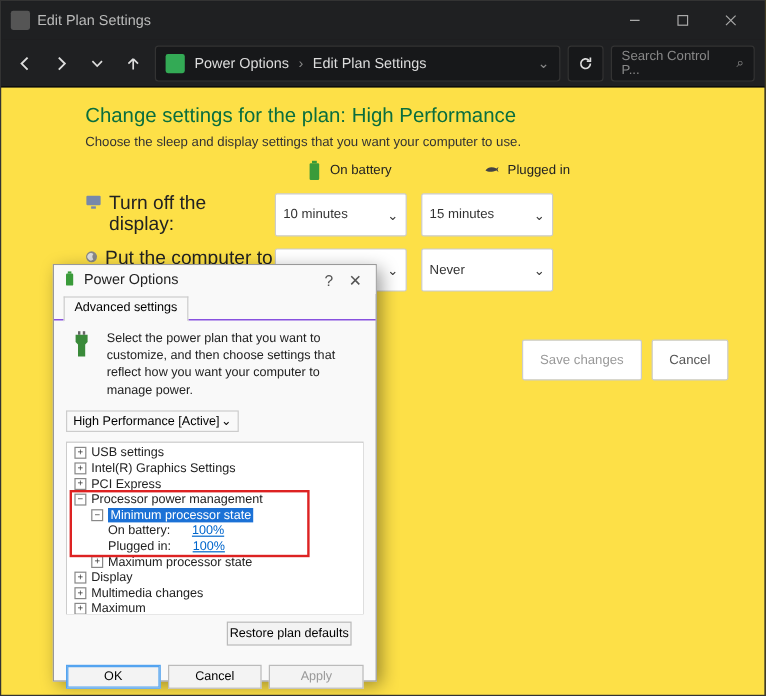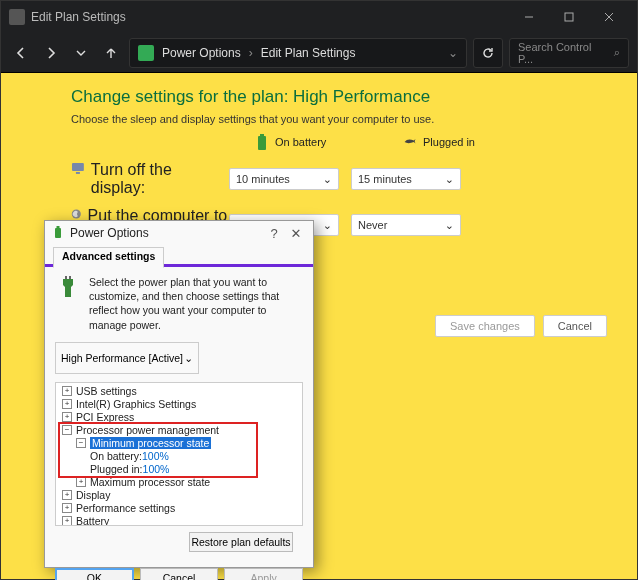--- a/index.html
+++ b/index.html
@@ -26,47 +26,47 @@
   .subtext { color: #333; font-size: 11px; margin-bottom: 8px; }
   
   .hdr-cols { display: flex; margin-bottom: 10px; align-items: center; gap: 26px; }
   .hdr-label-col { width: 158px; }
   .hdr-val-col { width: 122px; display: flex; align-items: center; gap: 6px; font-size: 11px; color: #222; }
   .hdr-val-col .batt-icon { width: 14px; height: 18px; }
   
   .row { display: flex; align-items: center; margin-bottom: 10px; }
   .row-label { width: 158px; display: flex; align-items: flex-start; gap: 6px; font-size: 16px; color: #222; }
   .row-label .mini-icon { width: 14px; height: 14px; }
-  .dd { width: 110px; height: 22px; border: 1px solid #ccc; border-radius: 2px; background: #fff; font-size: 11px; padding: 0 6px; display: flex; align-items: center; justify-content: space-between; color: #333; cursor: pointer; margin-right: 12px; }
+  .dd { width: 110px; height: 36px; border: 1px solid #ccc; border-radius: 2px; background: #fff; font-size: 11px; padding: 0 6px; display: flex; align-items: center; justify-content: space-between; color: #333; cursor: pointer; margin-right: 12px; }
   
   .actionbar { position: absolute; right: 30px; top: 210px; display: flex; gap: 8px; }
-  .btn { height: 22px; padding: 0 14px; border: 1px solid #ccc; background: #fff; border-radius: 2px; font-size: 11px; color: #555; display: flex; align-items: center; cursor: pointer; margin-top: 32px; }
+  .btn { height: 34px; padding: 0 14px; border: 1px solid #ccc; background: #fff; border-radius: 2px; font-size: 11px; color: #555; display: flex; align-items: center; cursor: pointer; }
   .btn.disabled { color: #999; }
   
   
   .dialog { position: absolute; left: 44px; top: 220px; width: 270px; height: 348px; background: #f9f9f9; border: 1px solid #999; box-shadow: 4px 4px 14px rgba(0,0,0,0.4); }
   .dlg-title { height: 24px; display: flex; align-items: center; padding: 0 6px; font-size: 12px; color: #222; background: #f9f9f9; }
   .dlg-title .dlg-icon { width: 14px; height: 14px; margin-right: 5px; }
   .dlg-title .spacer { flex: 1; }
   .dlg-title .help, .dlg-title .close { width: 22px; text-align: center; color: #555; cursor: pointer; font-size: 13px; }
-  .dlg-tab { height: 22px; border-bottom: 3px solid #6d28d9; padding: 0 8px; font-weight: bold; }
+  .dlg-tab { height: 22px; border-bottom: 1px solid #6d28d9; padding: 0 8px; }
   .dlg-tab span { display: inline-block; height: 21px; border: 1px solid #ccc; border-bottom: 1px solid #f9f9f9; padding: 2px 8px 0; font-size: 10.5px; background: #f9f9f9; position: relative; top: 1px; }
   .dlg-body { padding: 8px 10px; }
   .dlg-desc-row { display: flex; gap: 8px; margin-bottom: 10px; }
   .dlg-big-icon { width: 26px; height: 26px; flex-shrink: 0; }
   .dlg-desc { font-size: 10.5px; color: #222; line-height: 1.35; }
-  .plan-dd { width: 144px; height: 32px; border: 1px solid #ccc; font-size: 10.5px; padding: 0 5px; display: flex; align-items: center; justify-content: space-between; cursor: pointer; margin-bottom: 8px; }
+  .plan-dd { width: 144px; height: 18px; border: 1px solid #ccc; font-size: 10.5px; padding: 0 5px; display: flex; align-items: center; justify-content: space-between; cursor: pointer; margin-bottom: 8px; }
   
   .tree-wrap { border: 1px solid #ccc; background: #fff; height: 144px; overflow-y: auto; font-size: 10.5px; color: #222; padding: 2px 0; position: relative; }
   .tree-node { display: flex; align-items: center; height: 13px; padding-left: 6px; }
   .tree-node .exp { width: 10px; height: 10px; border: 1px solid #888; display: flex; align-items: center; justify-content: center; font-size: 8px; line-height: 1; color: #333; margin-right: 4px; cursor: pointer; background: #fff; }
   .tree-node.indent1 { padding-left: 20px; }
   .tree-node.indent2 { padding-left: 34px; }
   .tree-node .sel { background: #1b71d6; color: #fff; padding: 0 2px; }
-  .tree-node .linkval { color: #0066cc; cursor: pointer; }
+  .tree-node .linkval { color: #0066cc; text-decoration: underline; cursor: pointer; margin-left: 18px; }
   .redbox { border: 2px solid #d22; position: absolute; pointer-events: none; }
   
   .dlg-btns { display: flex; justify-content: flex-end; gap: 6px; padding: 6px 10px; }
   .dlg-btn { width: 83px; height: 20px; border: 1px solid #bbb; background: #f3f3f3; font-size: 10.5px; display: flex; align-items: center; justify-content: center; cursor: pointer; }
   .dlg-btn.default { border: 1px solid #54a4f0; box-shadow: 0 0 0 1px #54a4f0 inset; }
   .dlg-btn.disabled { color: #999; }
   .restore-row { display: flex; justify-content: flex-end; padding: 6px 10px 2px; }
   
   
   .tree-wrap::-webkit-scrollbar { width: 14px; }
@@ -263,25 +263,25 @@
         <div class="tree-node indent1">
             <span class="exp">+</span>
             <span>Maximum processor state</span>
           </div>
         <div class="tree-node">
             <span class="exp">+</span>
             <span>Display</span>
           </div>
         <div class="tree-node">
             <span class="exp">+</span>
-            <span>Performance settings</span>
-          </div>
-        <div class="tree-node">
-            <span class="exp">+</span>
-            <span>Battery</span>
+            <span>Multimedia changes</span>
+          </div>
+        <div class="tree-node">
+            <span class="exp">+</span>
+            <span>Maximum</span>
           </div>
         <div class="redbox" style="left:2px; top:39px; width:200px; height:56px;"></div>
       </div>
       <div class="restore-row">
         <div class="dlg-btn" style="width:104px">Restore plan defaults</div>
       </div>
     </div>
     <div class="dlg-btns">
       <div class="dlg-btn default">OK</div>
       <div class="dlg-btn">Cancel</div>

